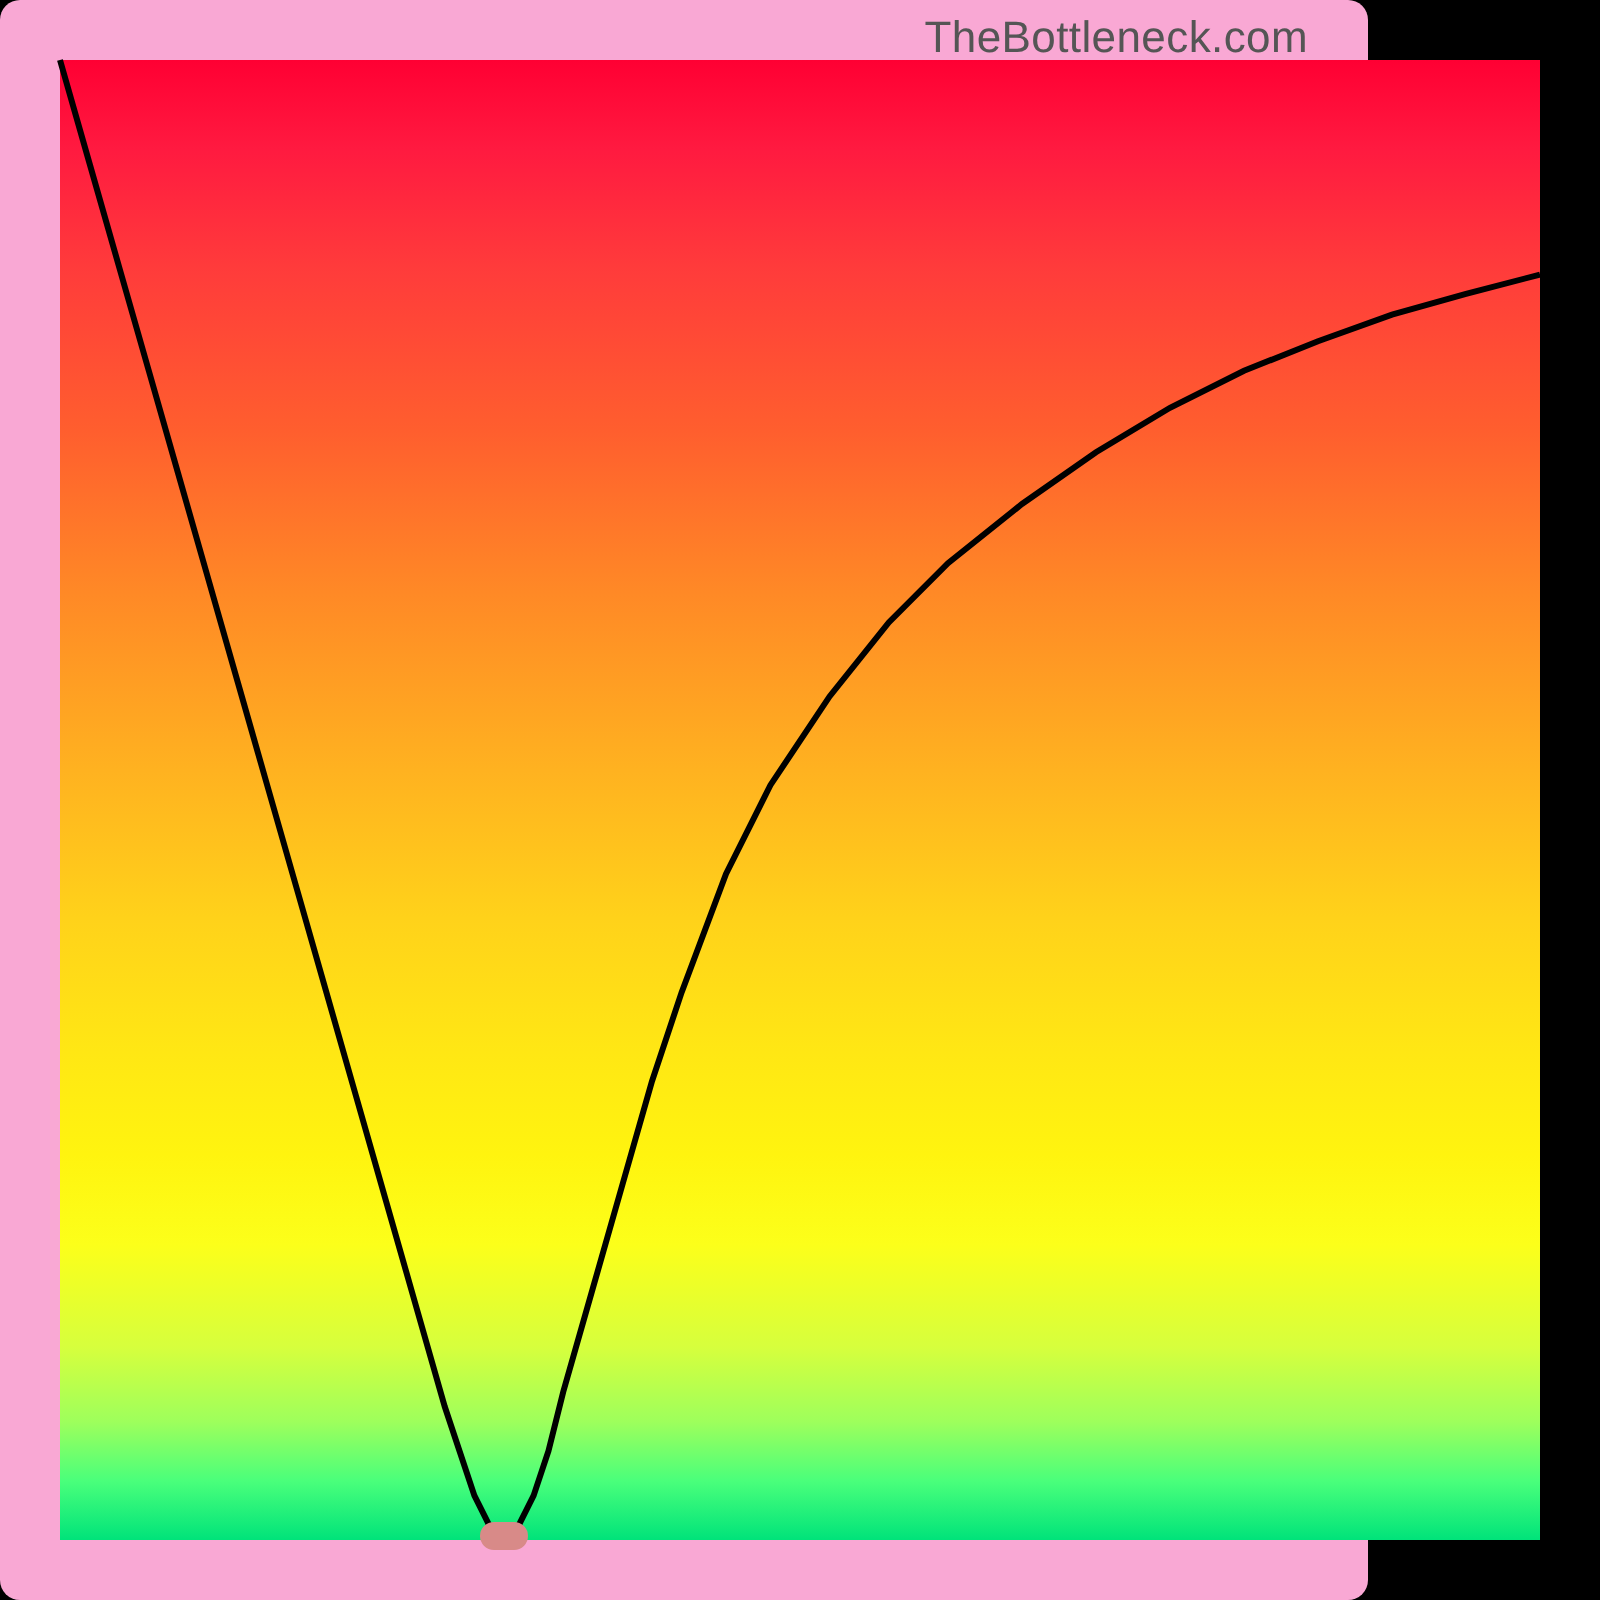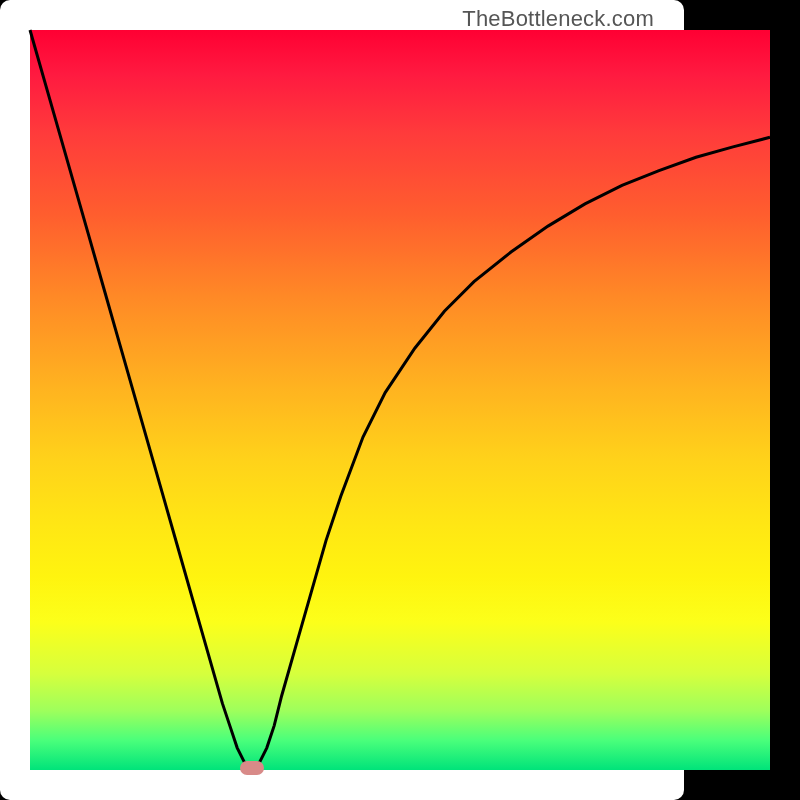--- a/index.html
+++ b/index.html
@@ -1,21 +1,21 @@
 <!DOCTYPE html>
 <html><head>
 <meta charset="utf-8">
 <style>
   * { margin: 0; padding: 0; box-sizing: border-box; }
   html, body { width: 800px; height: 800px; overflow: hidden; background: #000; }
   .frame {
     position: relative;
     width: 684px;
     height: 800px;
-    background: #ffffff;
+    background: #f9a8d4;
     border-radius: 10px;
   }
   .plot-area {
     position: absolute;
     left: 30px;
     top: 30px;
     width: 740px;
     height: 740px;
     background: linear-gradient(to bottom,
       #ff0033 0%,

